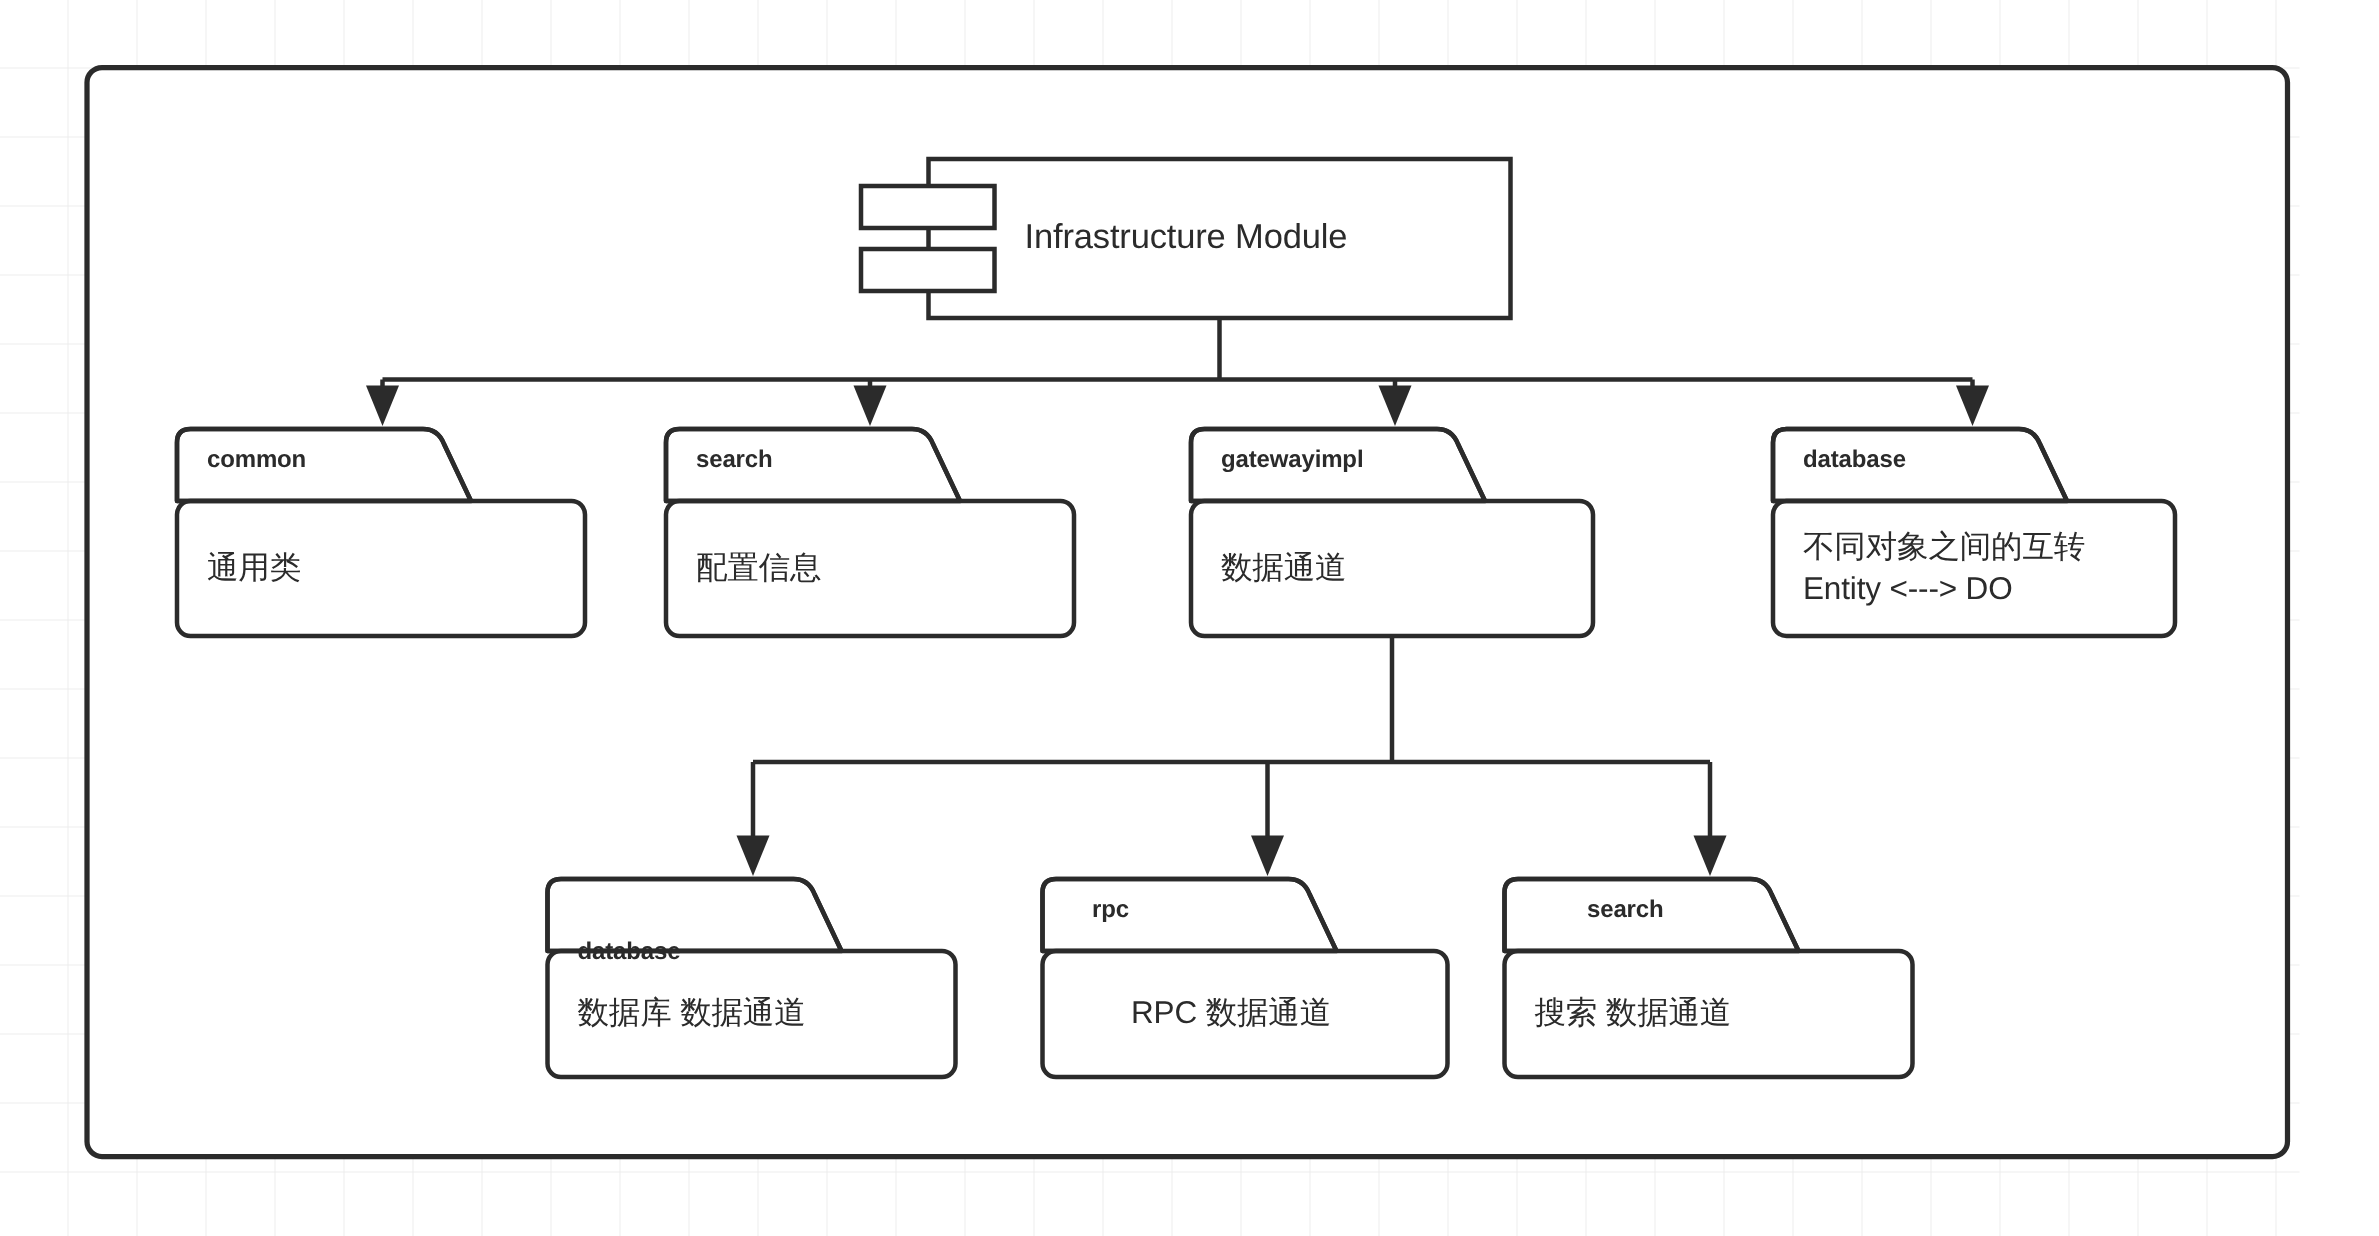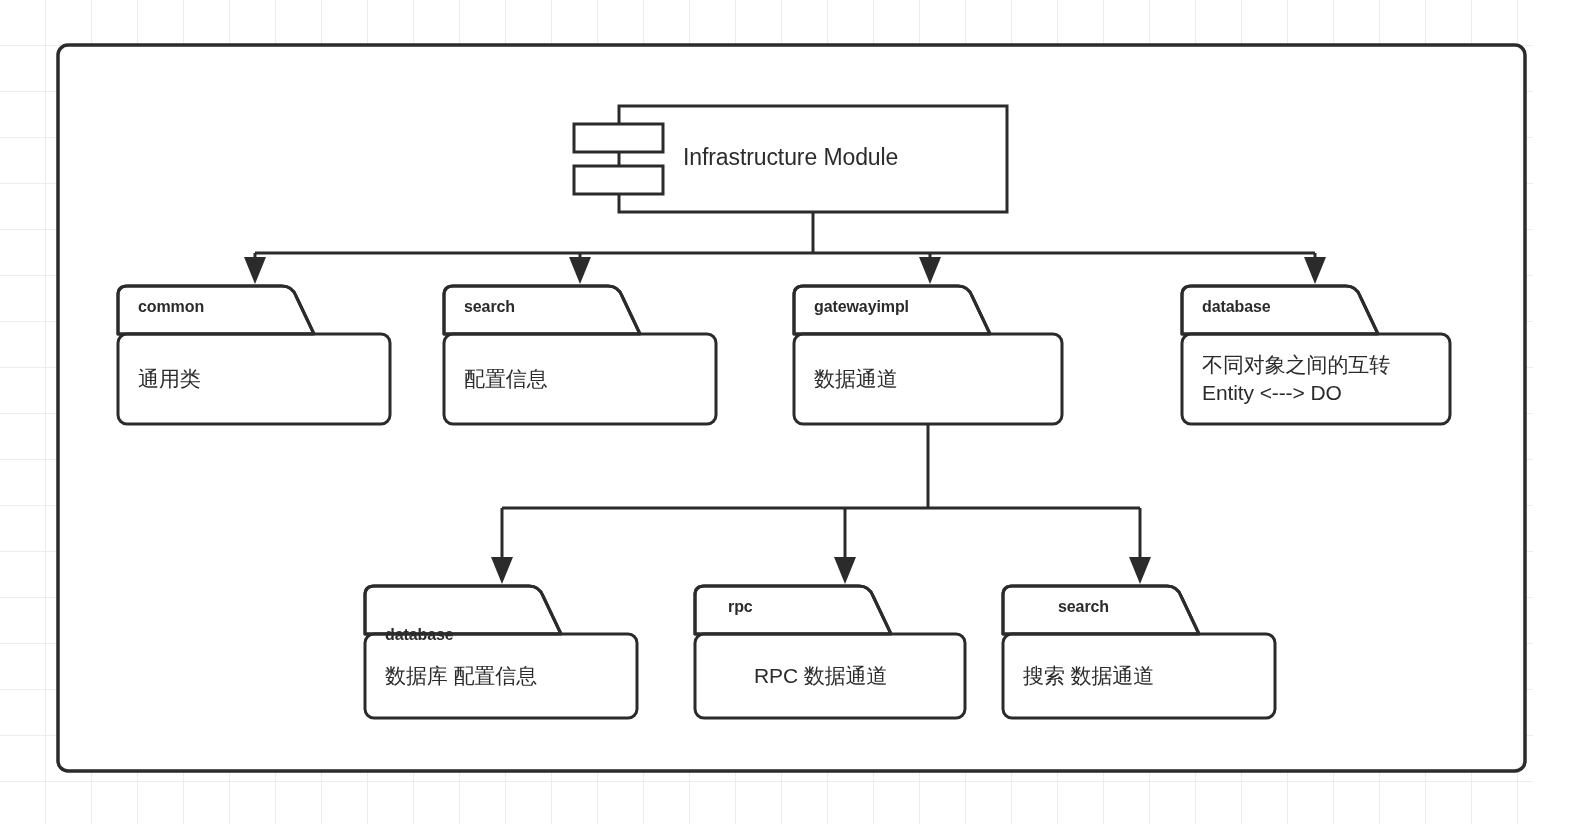--- a/index.html
+++ b/index.html
@@ -103,19 +103,19 @@
       <div class="lbl node-title" style="left: 138px; top: 297px;">common</div>
       <div class="lbl node-body" style="left: 138px; top: 366px;">通用类</div>
       <div class="lbl node-title" style="left: 464px; top: 297px;">search</div>
       <div class="lbl node-body" style="left: 464px; top: 366px;">配置信息</div>
       <div class="lbl node-title" style="left: 814px; top: 297px;">gatewayimpl</div>
       <div class="lbl node-body" style="left: 814px; top: 366px;">数据通道</div>
       <div class="lbl node-title" style="left: 1202px; top: 297px;">database</div>
       <div class="lbl node-body" style="left: 1202px; top: 352px;">不同对象之间的互转</div>
       <div class="lbl node-body" style="left: 1202px; top: 380px;">Entity &lt;---&gt; DO</div>
       <div class="lbl node-title" style="left: 385px; top: 625px;">database</div>
-      <div class="lbl node-body" style="left: 385px; top: 663px;">数据库 配置信息</div>
+      <div class="lbl node-body" style="left: 385px; top: 663px;">数据库 数据通道</div>
       <div class="lbl node-title" style="left: 728px; top: 597px;">rpc</div>
       <div class="lbl node-body" style="left: 754px; top: 663px;">RPC 数据通道</div>
       <div class="lbl node-title" style="left: 1023px; top: 597px; margin-left: 35px;">search</div>
       <div class="lbl node-body" style="left: 1023px; top: 663px;">搜索 数据通道</div>
     </div>
 </div>
 
 </body></html>

